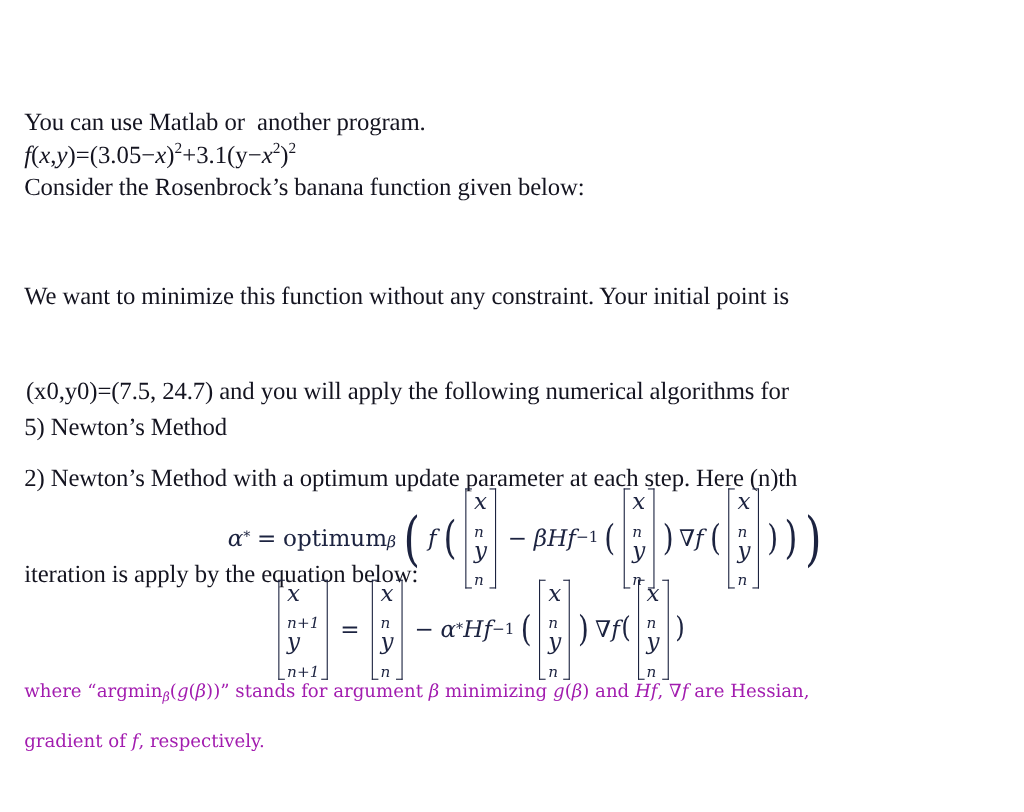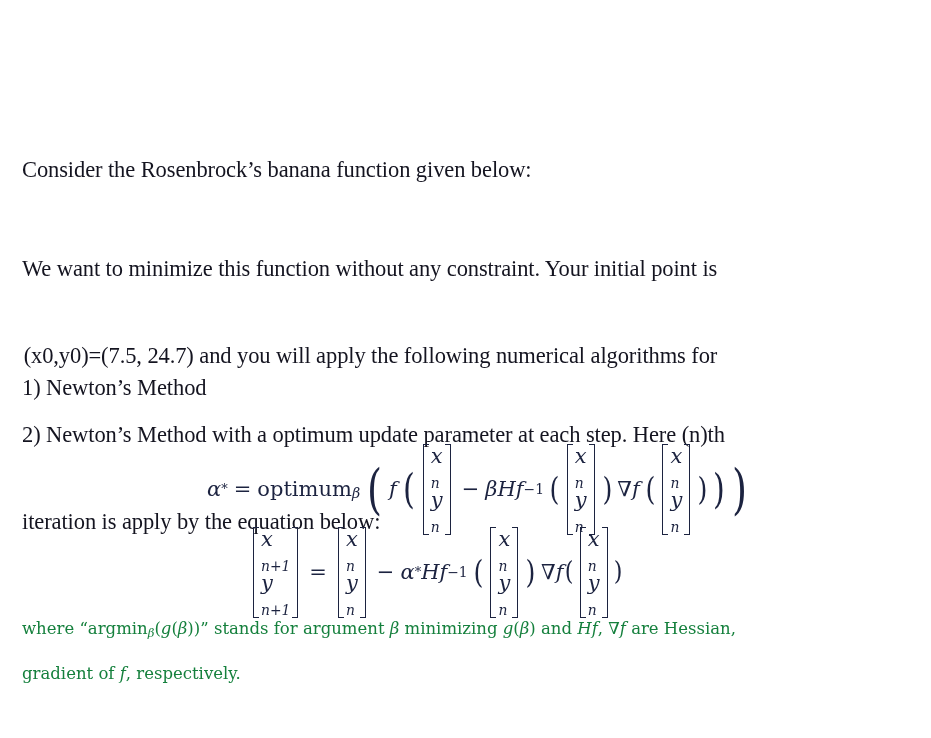--- a/index.html
+++ b/index.html
@@ -107,45 +107,51 @@
   .sp-thin { display: inline-block; width: 3px; }
   .sp-med  { display: inline-block; width: 6px; }
 
   
   .note {
     position: absolute;
     left: 22px;
     font-family: "DejaVu Serif", "Liberation Serif", serif;
     font-size: 16.5px;
     line-height: 33px;
-    color: #15803d;
+    color: #a21caf;
     white-space: nowrap;
   }
   .note .mi { font-style: italic; }
   .note .sub-beta { font-size: 0.7em; position: relative; top: 0.28em; font-style: italic; }
   .note .nab { font-style: normal; }
 </style>
 </head>
 <body>
 
 <div class="page">
 
+  <div class="prose" style="top:38px;">
+    <span class="para-line">You can use Matlab or  another program.</span>
+  </div>
 
   <div class="prose" style="top:97px;">
     <span class="para-line">Consider the Rosenbrock’s banana function given below:</span>
   </div>
 
+  <div class="fx-line" style="top:126px;">
+    <span class="ital">f</span><span>(<span class="ital">x</span>,<span class="ital">y</span>)=(3.05−<span class="ital">x</span>)<sup>2</sup>+3.1(y−<span class="ital">x</span><sup>2</sup>)<sup>2</sup></span>
+  </div>
 
   <div class="prose" style="top:196px;text-align:right;">
     <span class="para-line">We want to minimize this function without any constraint. Your initial point is</span>
     <span class="para-line">(x0,y0)=(7.5, 24.7) and you will apply the following numerical algorithms for</span>
   </div>
 
   <div class="prose" style="top:315px;">
-    <span class="para-line">1) Newton’s Method</span>
+    <span class="para-line">5) Newton’s Method</span>
   </div>
 
   <div class="prose" style="top:362px;">
     <span class="para-line">2) Newton’s Method with a optimum update parameter at each step. Here (n)th</span>
     <span class="para-line">iteration is apply by the equation below:</span>
   </div>
 
   <div class="eq" style="left:207px; top:458px; font-size:21px; height:62px;">
 
     <span class="mi">α</span>

